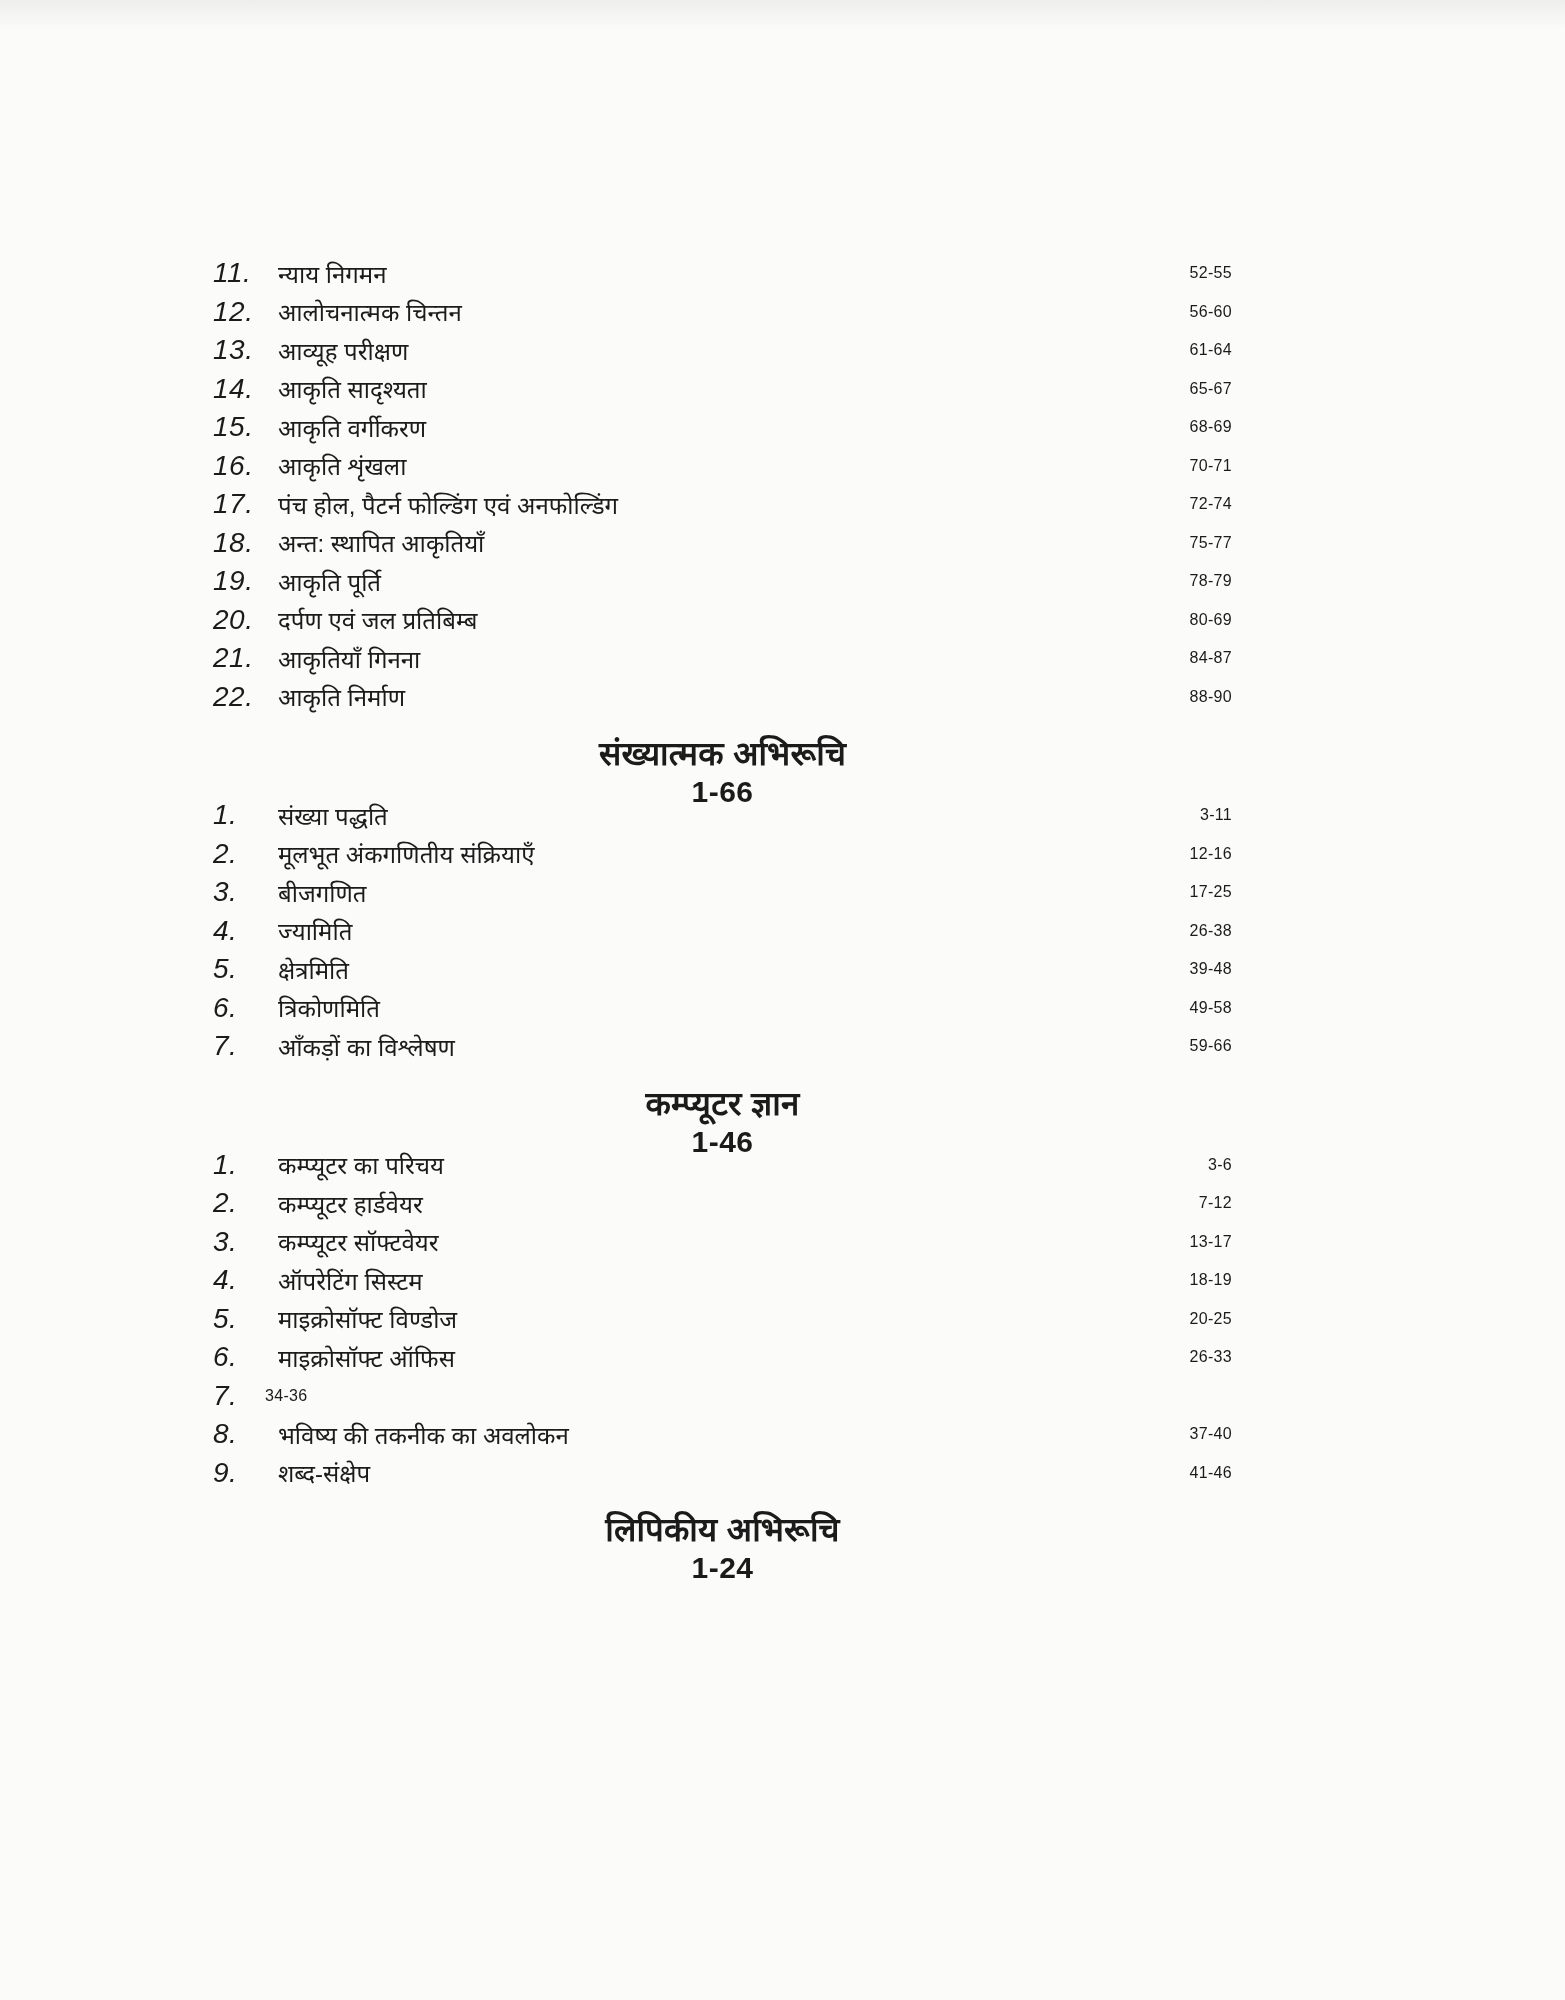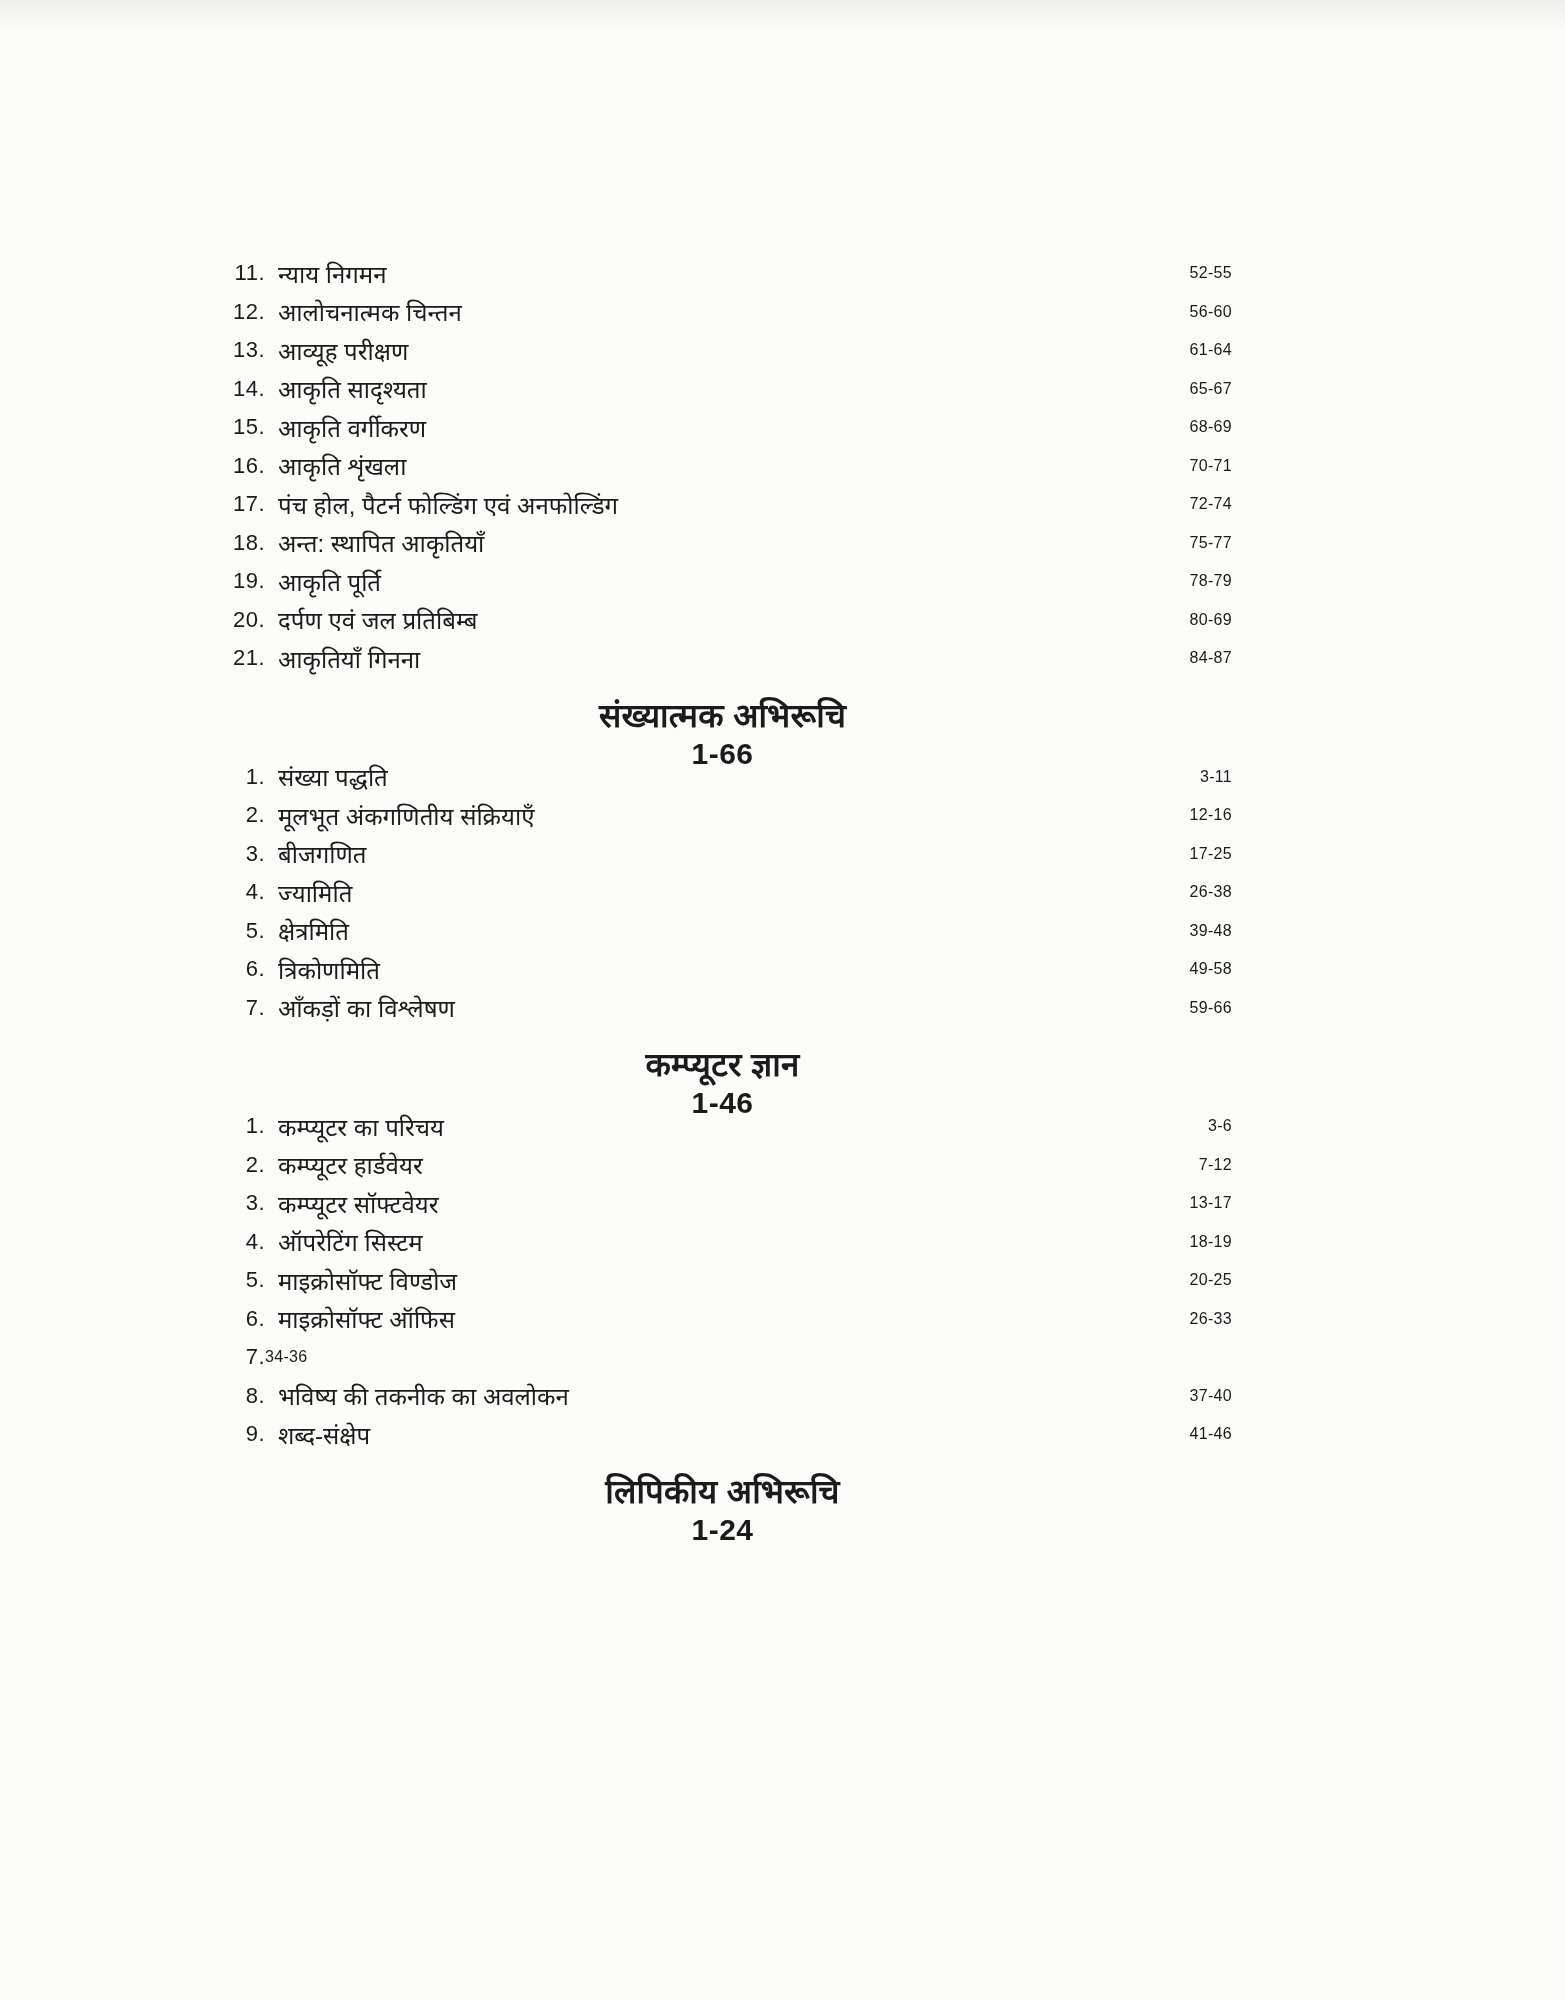--- a/index.html
+++ b/index.html
@@ -33,22 +33,23 @@
     width: 1019px;
   }
   .row {
     display: flex;
     align-items: center;
     height: 38.5px;
   }
   .row .num {
     flex: none;
     width: 52px;
-    text-align: right;
-    font-size: 22px;
+    text-align: left;
+    font-style: italic;
+    font-size: 28px;
     letter-spacing: 0.5px;
   }
   .row .label {
     flex: 1;
     margin-left: 13px;
     font-size: 24px;
     white-space: nowrap;
     overflow: hidden;
   }
   .row .pages {
@@ -131,20 +132,25 @@
       <div class="row">
         <span class="num">20.</span>
         <span class="label">दर्पण एवं जल प्रतिबिम्ब</span>
         <span class="pages">80-69</span>
       </div>
       <div class="row">
         <span class="num">21.</span>
         <span class="label">आकृतियाँ गिनना</span>
         <span class="pages">84-87</span>
       </div>
+      <div class="row">
+        <span class="num">22.</span>
+        <span class="label">आकृति निर्माण</span>
+        <span class="pages">88-90</span>
+      </div>
       <div class="heading-row">
         <span class="label">संख्यात्मक अभिरूचि</span>
         <span class="pages">1-66</span>
       </div>
       <div class="row">
         <span class="num">1.</span>
         <span class="label">संख्या पद्धति</span>
         <span class="pages">3-11</span>
       </div>
       <div class="row">

